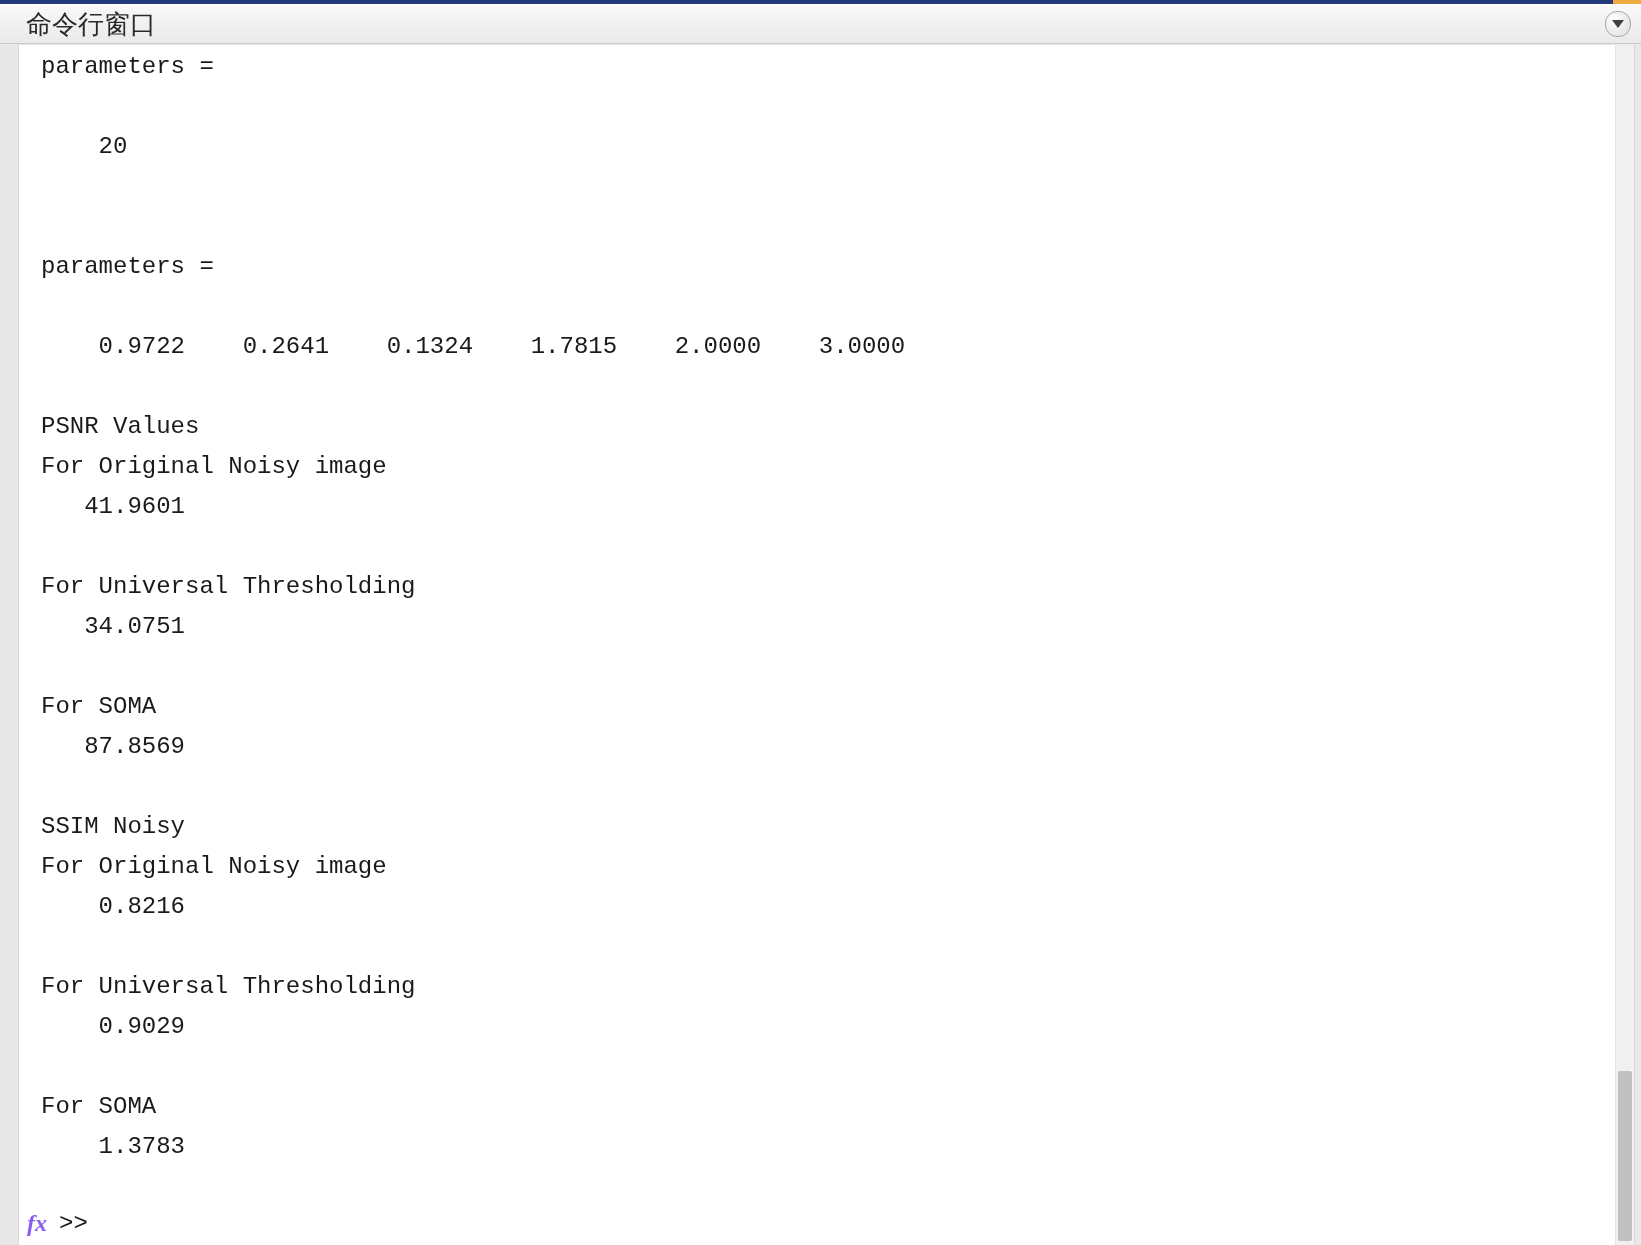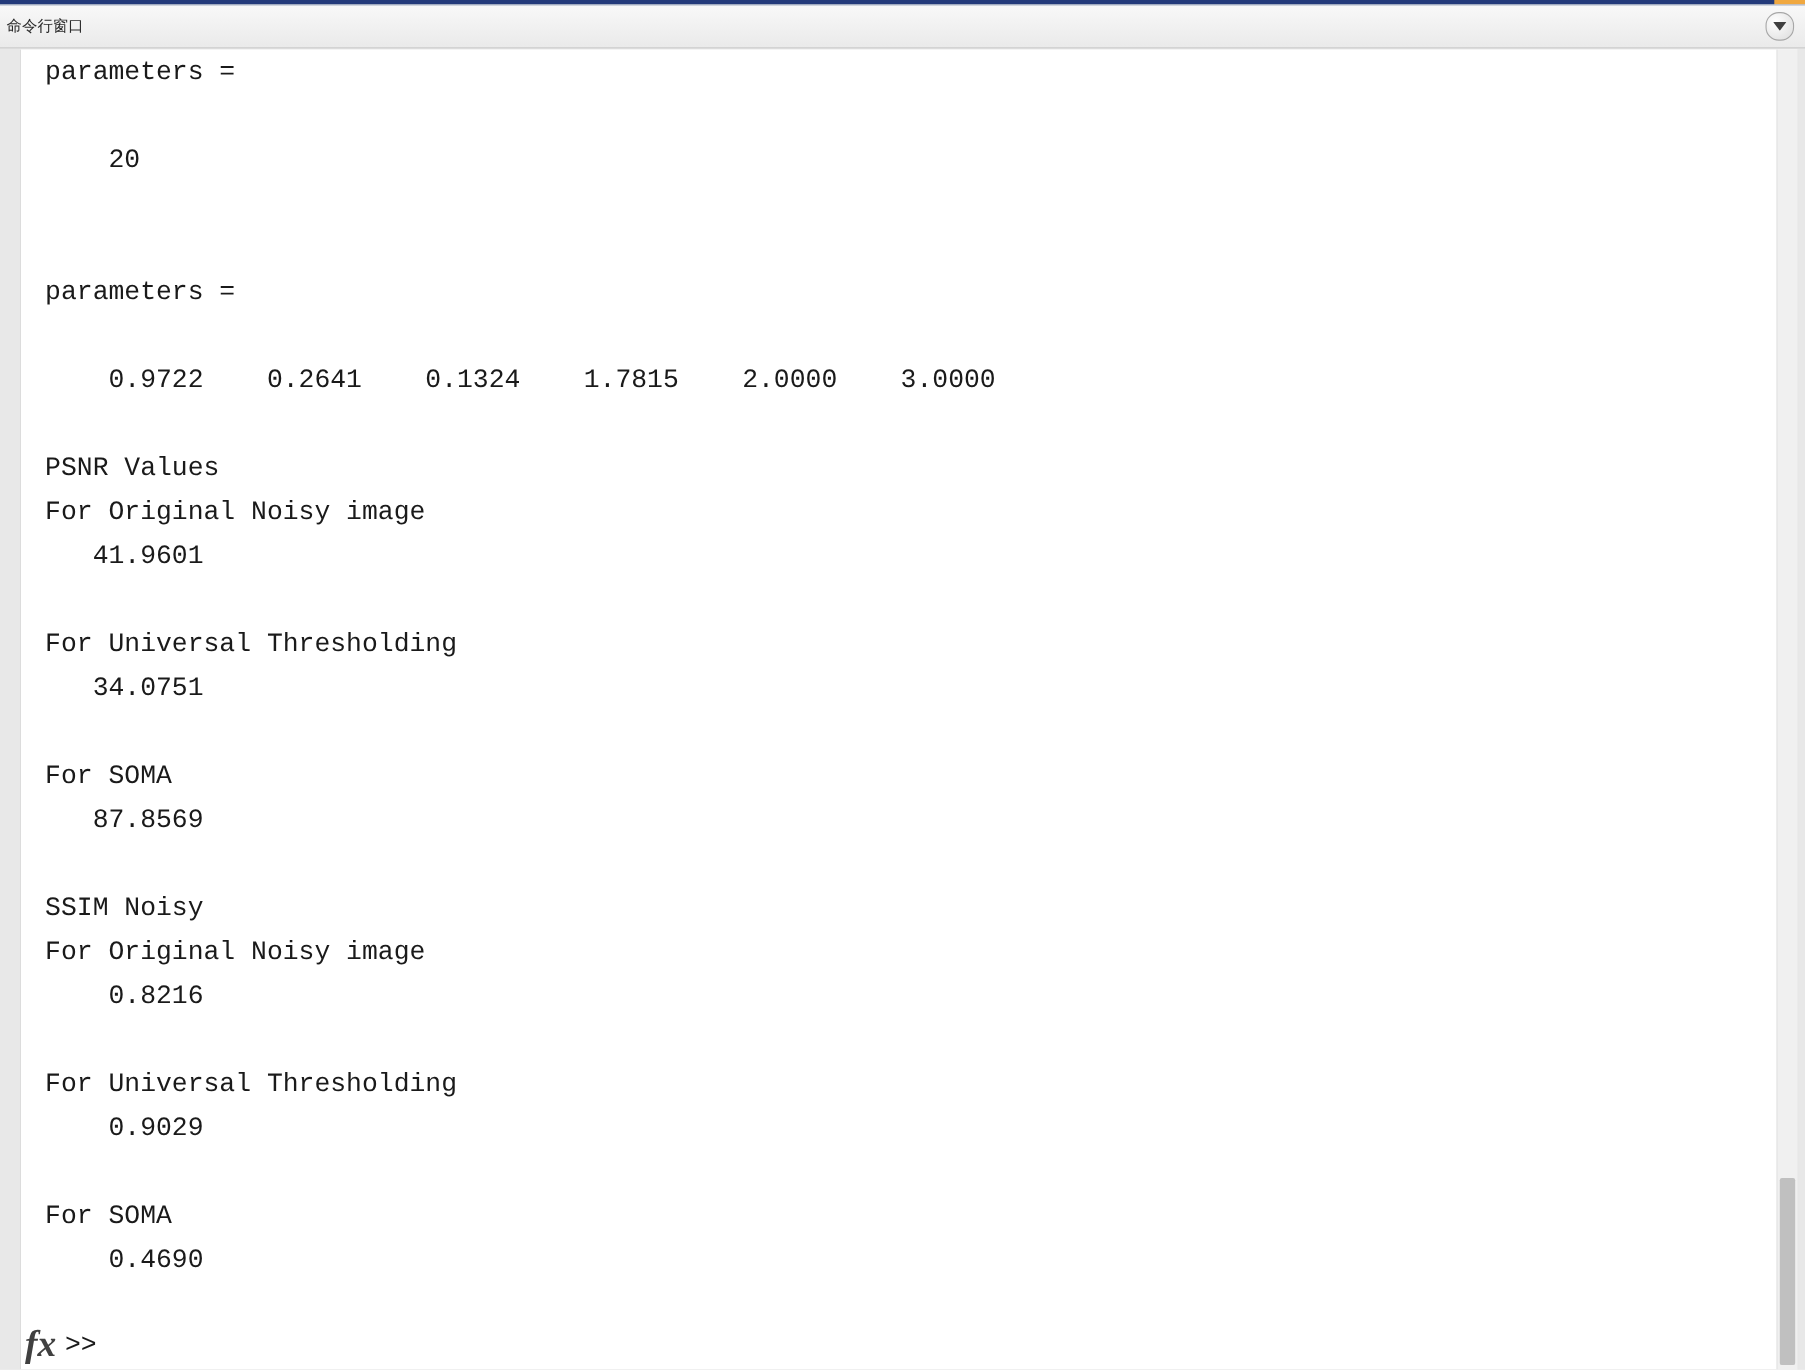--- a/index.html
+++ b/index.html
@@ -43,23 +43,24 @@
     height: 40px;
     background: linear-gradient(#f8f8f8, #eaeaea);
     border-top: 1px solid #fff;
     border-bottom: 1px solid #c9c9c9;
     display: flex;
     align-items: center;
     padding-left: 6px;
     box-sizing: border-box;
   }
   .titlebar-title {
-    font-size: 14px;
+    font-size: 26px;
     color: #2a2a2a;
     flex: 1 1 auto;
+    margin-left: 20px;
   }
   .titlebar-dropdown {
     width: 24px;
     height: 24px;
     margin-right: 10px;
     border-radius: 12px;
     border: 1px solid #a7a7a7;
     background: radial-gradient(circle at 8px 8px, #ffffff, #dcdcdc);
     display: flex;
     align-items: center;
@@ -118,22 +119,22 @@
     width: 32px;
     height: 32px;
     margin-left: 2px;
     margin-right: 2px;
     display: flex;
     align-items: center;
     justify-content: center;
     font-family: "Times New Roman", serif;
     font-style: italic;
     font-weight: bold;
-    font-size: 34px;
-    color: #404040;
+    font-size: 24px;
+    color: #8b5cf6;
   }
   .prompt {
     font-family: "Consolas", "Courier New", monospace;
     font-size: 24px;
     color: #1a1a1a;
     margin-left: 4px;
   }
 </style>
 </head>
 <body>
@@ -173,21 +174,21 @@
 <span>   87.8569</span>
 
 <span>SSIM Noisy</span>
 <span>For Original Noisy image</span>
 <span>    0.8216</span>
 
 <span>For Universal Thresholding</span>
 <span>    0.9029</span>
 
 <span>For SOMA</span>
-<span>    0.4690</span>
+<span>    1.3783</span>
 </div>
 
     <div class="scrollbar">
       <div class="scrollbar-thumb"></div>
     </div>
 
     <div class="prompt-row">
       <div class="fx-icon">fx</div>
       <span class="prompt">&gt;&gt;</span>
     </div>

